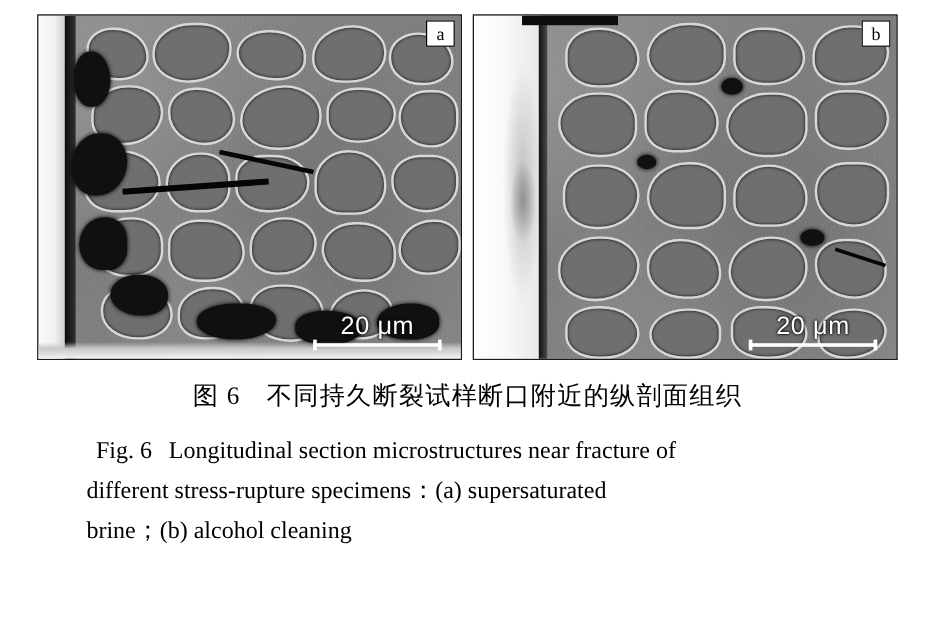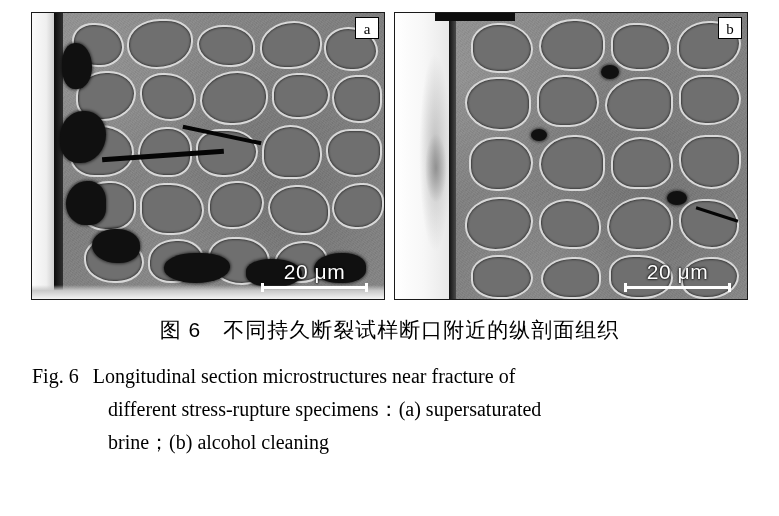--- a/index.html
+++ b/index.html
@@ -139,37 +139,38 @@
   .scalebar-line .tick.right { right: 4px; }
 
   .caption {
     position: absolute;
     left: 0;
     top: 316px;
     width: 779px;
     text-align: center;
   }
   .caption-cn {
-    font-family: Liberation Sans, sans-serif;
+    font-family: Liberation Serif, serif;
     font-size: 21px;
     letter-spacing: 1px;
     margin-bottom: 16px;
     white-space: pre;
   }
   .caption-en {
     font-family: "Liberation Serif", serif;
     font-size: 20px;
     line-height: 33px;
     text-align: left;
   }
   .cap-line-1 {
     padding-left: 32px;
+    margin-left: 48px;
   }
   .cap-line-2, .cap-line-3 {
-    padding-left: 108px;
+    padding-left: 72px;
   }
   .cap-label {
     padding-right: 14px;
   }
 </style>
 </head>
 <body>
 
 <div class="figure-block">
 

